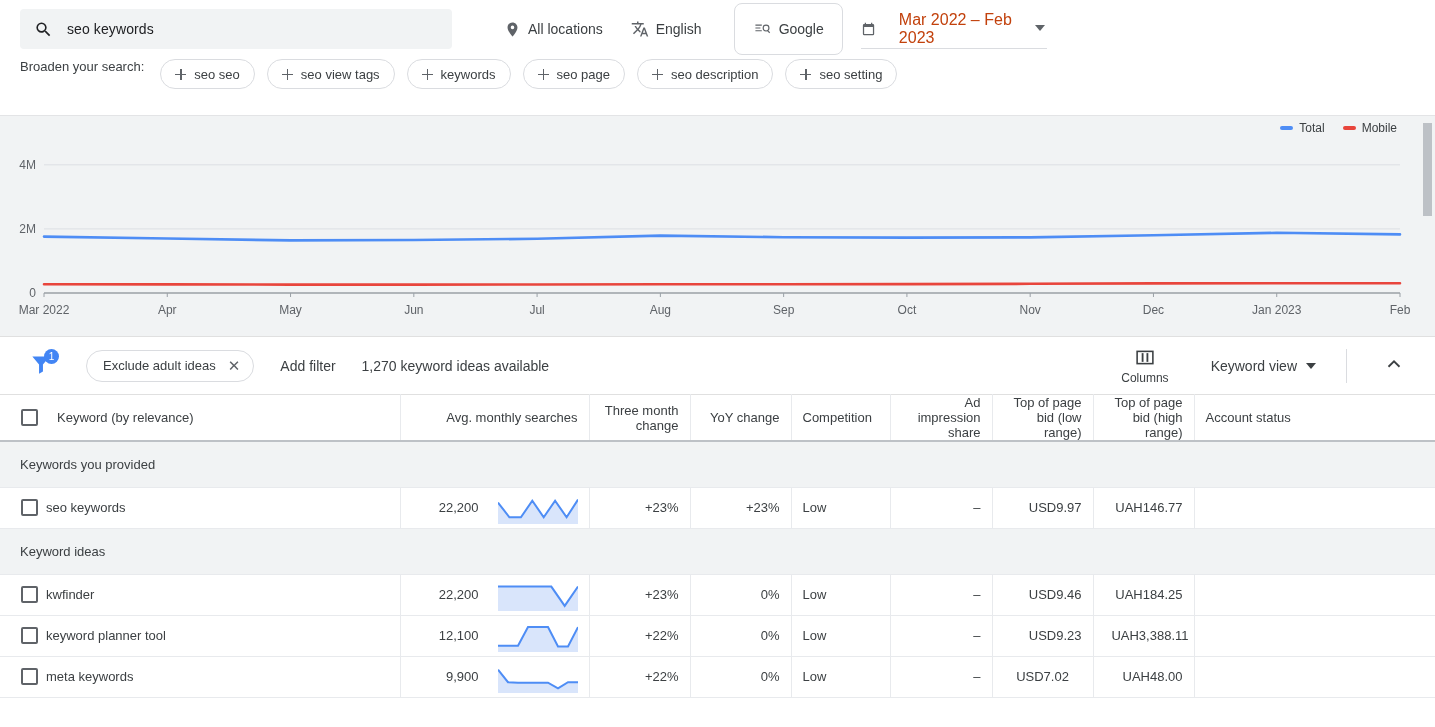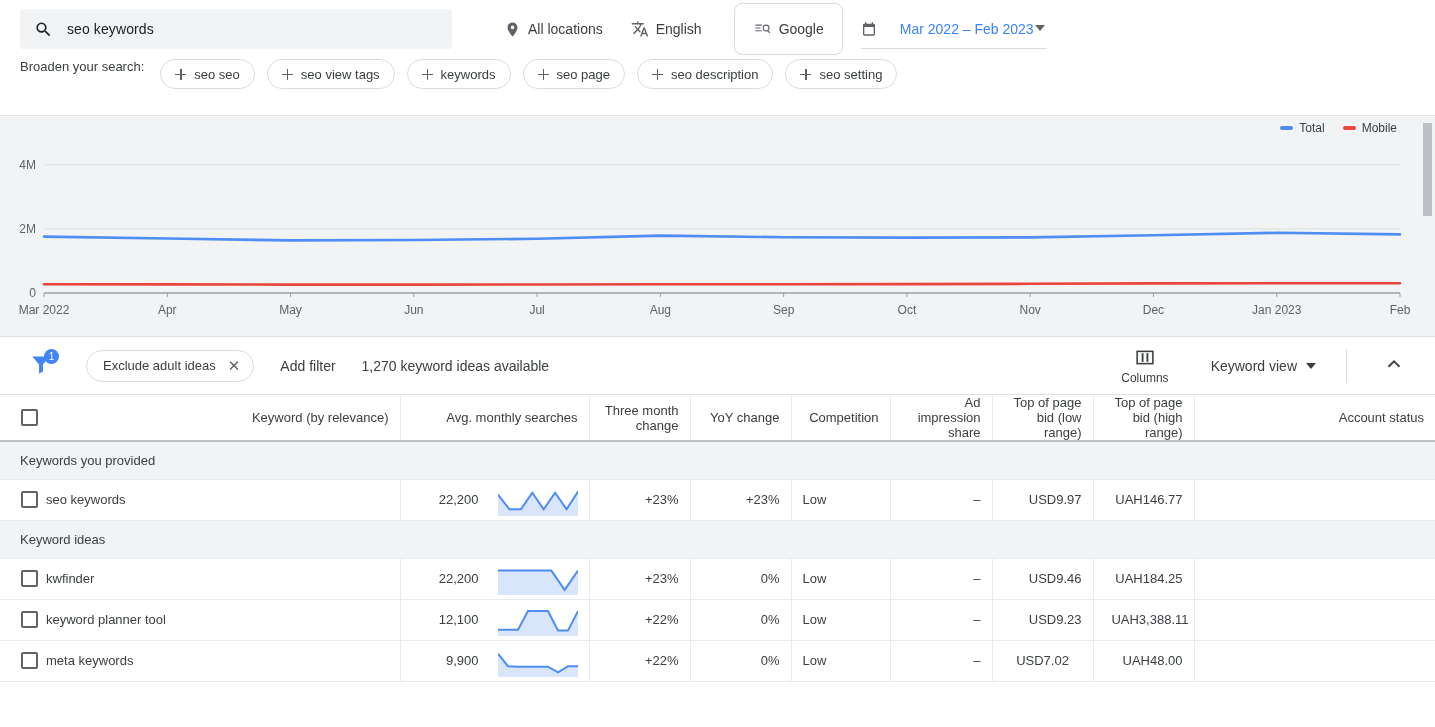--- a/index.html
+++ b/index.html
@@ -31,21 +31,21 @@
   }
   .topchip.first { margin-left: 38px; }
   .topchip.boxed {
     border: 1px solid #dadce0; border-radius: 8px;
     height: 52px; padding: 0 18px; margin-left: 18px;
   }
   .daterange {
     display: flex; align-items: center; gap: 23px;
     margin-left: 18px; height: 40px; padding: 0 4px 0 0;
     border-bottom: 1px solid #dadce0; width: 186px;
-    font-size: 14px; color: #3b82f6; cursor: pointer;
+    font-size: 16px; color: #c2410c; cursor: pointer;
     position: relative;
   }
   .daterange .caret {
     position: absolute; right: 2px; top: 16px;
     width: 0; height: 0; border-left: 5px solid transparent;
     border-right: 5px solid transparent; border-top: 6px solid #5f6368;
   }
 
   
   .broaden {
@@ -132,24 +132,24 @@
 
   
   .tbl { width: 100%; border-collapse: collapse; table-layout: fixed; }
   .tbl th, .tbl td {
     border-right: 1px solid #e8eaed; font-size: 13px;
     vertical-align: middle;
   }
   .tbl thead tr { height: 46px; border-top: 1px solid #e0e0e0; border-bottom: 2px solid #bdc1c6; }
   .tbl th { font-weight: 400; color: #3c4043; padding: 0 11px; }
   .th-num { text-align: right; }
-  .th-left { text-align: right; }
+  .th-left { text-align: left; }
   .tbl tbody tr.datarow { height: 41px; border-bottom: 1px solid #e8eaed; }
   .grouprow td {
-    background: #f1f3f4; height: 38px; font-size: 13px;
+    background: #f1f3f4; height: 46px; font-size: 13px;
     color: #3c4043; padding-left: 20px; border-right: none;
     border-bottom: 1px solid #e8eaed;
   }
   .cb-cell { width: 46px; padding-left: 21px !important; border-right: none !important; }
   .checkbox {
     width: 17px; height: 17px; border: 2px solid #5f6368;
     border-radius: 2px; display: block; cursor: pointer; background: #fff;
   }
   .kw-cell { padding-left: 0 !important; color: #3c4043; }
   .num-cell { text-align: right; color: #3c4043; }

